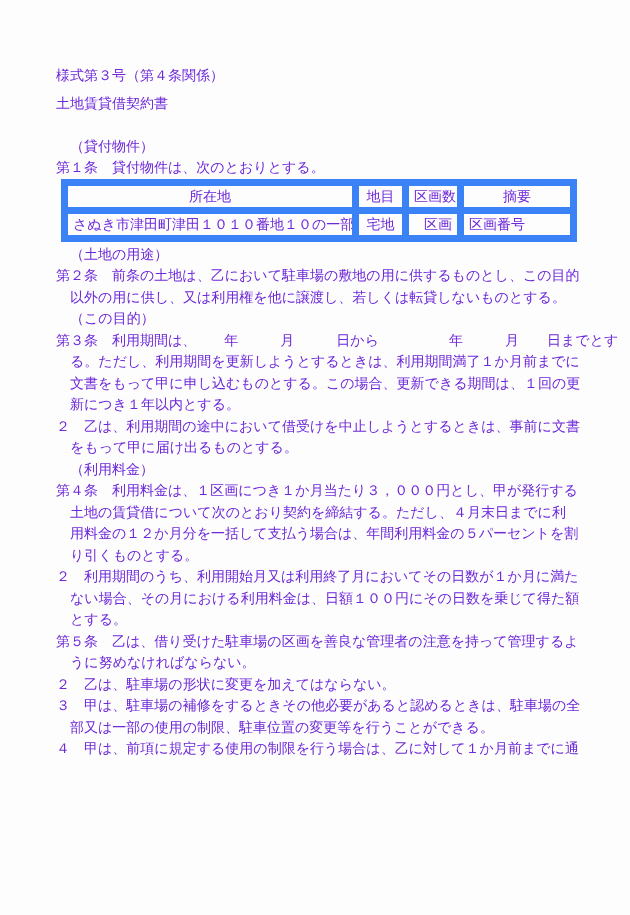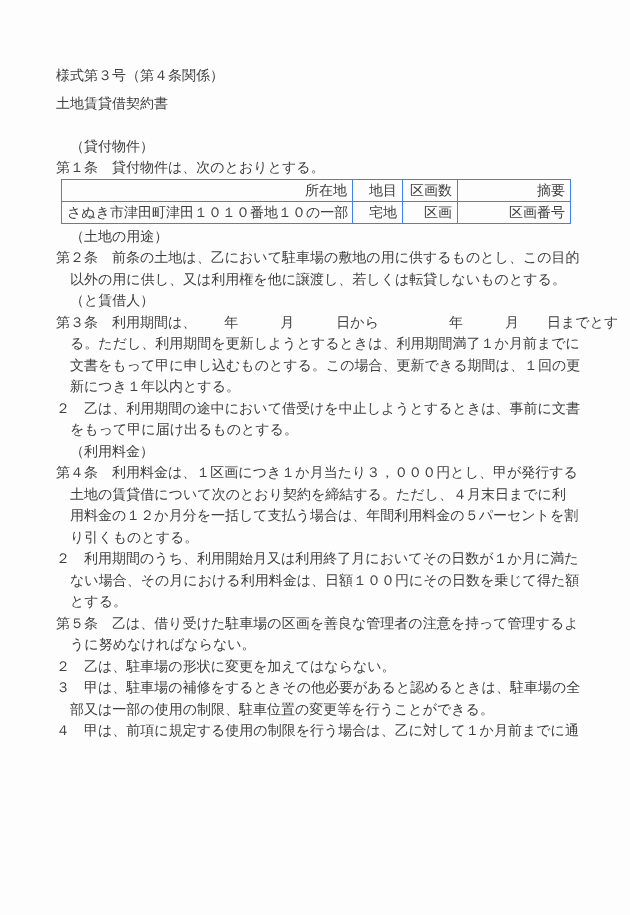--- a/index.html
+++ b/index.html
@@ -1,20 +1,20 @@
 <!DOCTYPE html>
 <html><head>
 <meta charset="utf-8">
 <style>
   html,body { margin:0; padding:0; background:#ffffff; }
   .page {
     position:relative;
     width:630px; height:915px;
     background:#fdfdfd;
-    color:#404040;
+    color:#6d28d9;
     font-family:"Liberation Serif","DejaVu Serif",serif;
     font-size:14px;
     overflow:hidden;
   }
   .content {
     padding:65px 50px 0 56px;
     line-height:21.5px;
   }
   .line { white-space:pre; height:21.5px; overflow:visible; }
   .line.header { padding-left:14px; }
@@ -31,28 +31,27 @@
   .pre-table { margin-top:21.5px; }
   .post-table { margin-top:2px; }
   table.property {
     border-collapse:collapse;
     table-layout:fixed;
     width:509px;
     margin-left:5px;
     font-size:14px;
   }
   table.property th, table.property td {
-    border:1px solid #3b82f6;
+    border:7px solid #3b82f6;
     height:21px;
     padding:0 5px;
     font-weight:normal;
     overflow:hidden;
     white-space:pre;
     line-height:21px;
-    text-align:right;
   }
   th { text-align:center; }
   td.al { text-align:left; }
   td.ac { text-align:center; }
   td.ar { text-align:right; }
   col.c-location { width:291px; }
   col.c-category { width:50px; }
   col.c-count    { width:55px; }
   col.c-remarks  { width:113px; }
 </style>
@@ -92,21 +91,21 @@
         <td class="ar">区画</td>
         <td class="al">区画番号</td>
       </tr>
     </tbody>
       </table>
 
     <div class="post-table">
         <div class="line header">（土地の用途）</div>
         <div class="line article">第２条　前条の土地は、乙において駐車場の敷地の用に供するものとし、この目的</div>
         <div class="line cont">以外の用に供し、又は利用権を他に譲渡し、若しくは転貸しないものとする。</div>
-        <div class="line header">（と賃借人）</div>
+        <div class="line header">（この目的）</div>
         <div class="line article">第３条　利用期間は、　　年　　　月　　　日から　　　　　年　　　月　　日までとす</div>
         <div class="line cont">る。ただし、利用期間を更新しようとするときは、利用期間満了１か月前までに</div>
         <div class="line cont">文書をもって甲に申し込むものとする。この場合、更新できる期間は、１回の更</div>
         <div class="line cont">新につき１年以内とする。</div>
         <div class="line article">２　乙は、利用期間の途中において借受けを中止しようとするときは、事前に文書</div>
         <div class="line cont">をもって甲に届け出るものとする。</div>
         <div class="line header">（利用料金）</div>
         <div class="line article">第４条　利用料金は、１区画につき１か月当たり３，０００円とし、甲が発行する</div>
         <div class="line cont">土地の賃貸借について次のとおり契約を締結する。ただし、４月末日までに利</div>
         <div class="line cont">用料金の１２か月分を一括して支払う場合は、年間利用料金の５パーセントを割</div>

